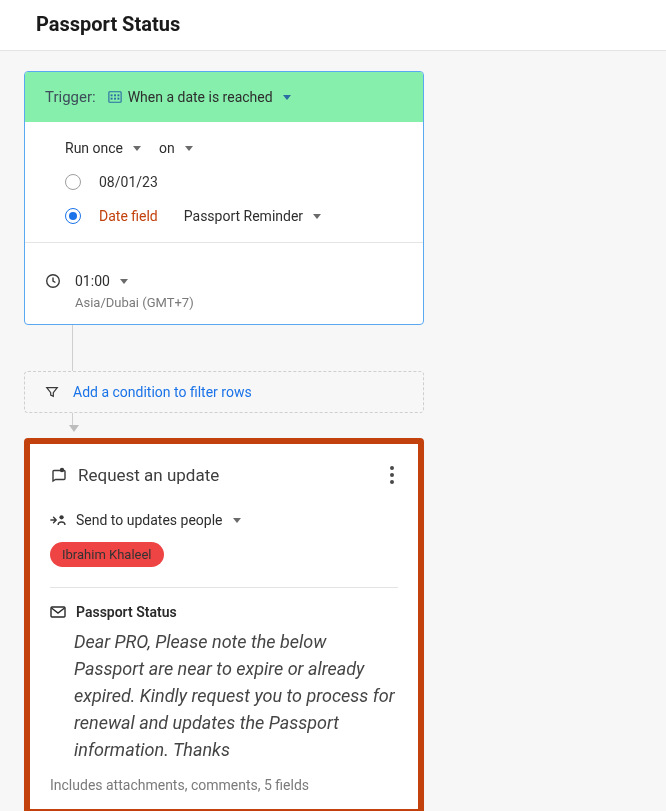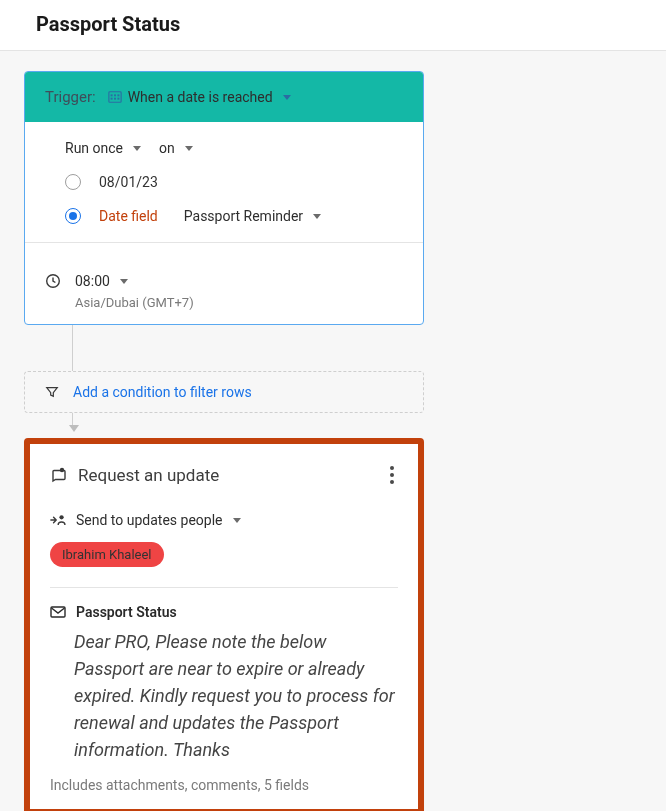--- a/index.html
+++ b/index.html
@@ -35,21 +35,21 @@
 
   
   .trigger-card {
     border: 1.5px solid #5aa9f0;
     border-radius: 4px;
     width: 400px;
     background: #fff;
     overflow: hidden;
   }
   .trigger-head {
-    background: #14b8a6;
+    background: #86efac;
     padding: 16px 20px;
     display: flex;
     align-items: center;
     gap: 12px;
   }
   .trigger-head-label {
     color: #3e4e5a;
     font-size: 15px;
   }
   .trigger-type {
@@ -225,21 +225,21 @@
 
       <hr class="sep">
     </div>
 
     <div class="time-row">
       <svg class="clock-ic" viewBox="0 0 16 16" fill="none" stroke="#3a3a3a" stroke-width="1.4">
           <circle cx="8" cy="8" r="6.3"></circle>
           <path d="M8 4.5V8l2.4 1.5"></path>
         </svg>
       <span class="sel">
-        <span>08:00</span>
+        <span>01:00</span>
         <span class="caret"></span>
       </span>
     </div>
     <div class="tz">Asia/Dubai (GMT+7)</div>
   </div>
 
   <div class="vline" style="height:46px"></div>
 
   <div class="cond">
     <svg class="filter-ic" viewBox="0 0 16 16" fill="none" stroke="#3a3a3a" stroke-width="1.4">

